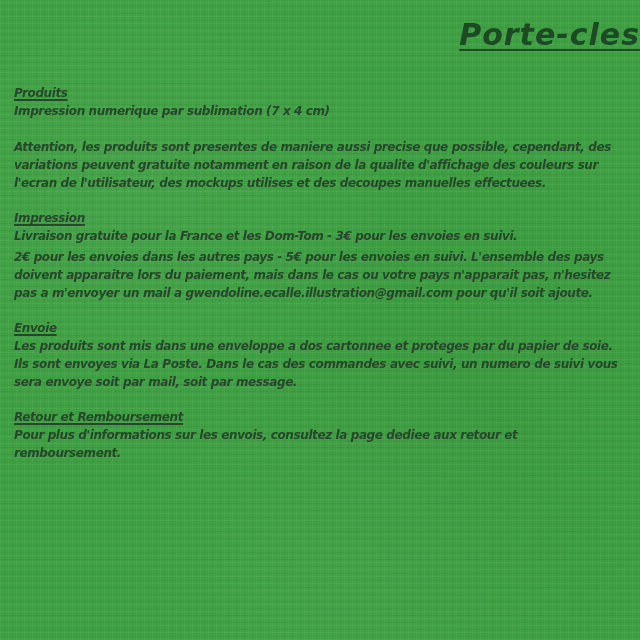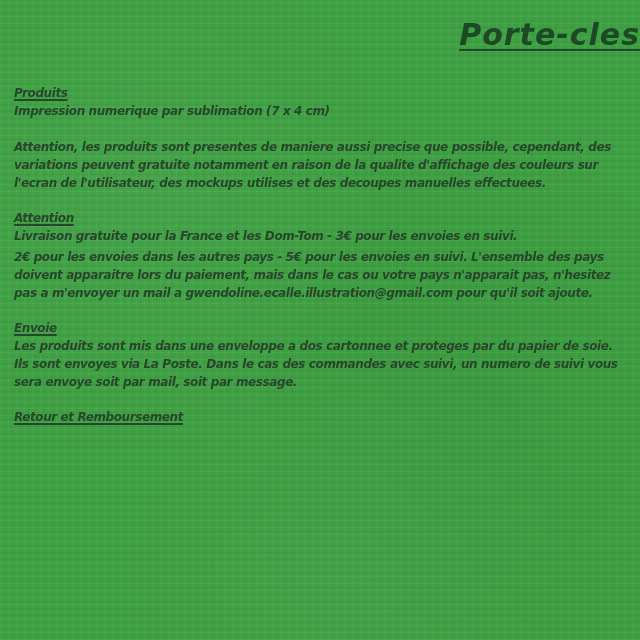--- a/index.html
+++ b/index.html
@@ -91,28 +91,29 @@
 
   <div class="content">
 
     <section>
       <div class="heading">Produits</div>
       <p class="para">Impression numerique par sublimation (7 x 4 cm)</p>
       <p class="para gap">Attention, les produits sont presentes de maniere aussi precise que possible, cependant, des variations peuvent gratuite notamment en raison de la qualite d'affichage des couleurs sur l'ecran de l'utilisateur, des mockups utilises et des decoupes manuelles effectuees.</p>
     </section>
 
     <section>
-      <div class="heading">Attention</div>
+      <div class="heading">Impression</div>
       <p class="para">Livraison gratuite pour la France et les Dom-Tom - 3€ pour les envoies en suivi.</p>
       <p class="para smallgap">2€ pour les envoies dans les autres pays - 5€ pour les envoies en suivi. L'ensemble des pays doivent apparaitre lors du paiement, mais dans le cas ou votre pays n'apparait pas, n'hesitez pas a m'envoyer un mail a gwendoline.ecalle.illustration@gmail.com pour qu'il soit ajoute.</p>
     </section>
 
     <section>
       <div class="heading">Envoie</div>
       <p class="para">Les produits sont mis dans une enveloppe a dos cartonnee et proteges par du papier de soie. Ils sont envoyes via La Poste. Dans le cas des commandes avec suivi, un numero de suivi vous sera envoye soit par mail, soit par message.</p>
     </section>
 
     <section>
       <div class="heading">Retour et Remboursement</div>
+      <p class="para">Pour plus d'informations sur les envois, consultez la page dediee aux retour et remboursement.</p>
     </section>
 
   </div>
 </div>
 
 </body></html>

